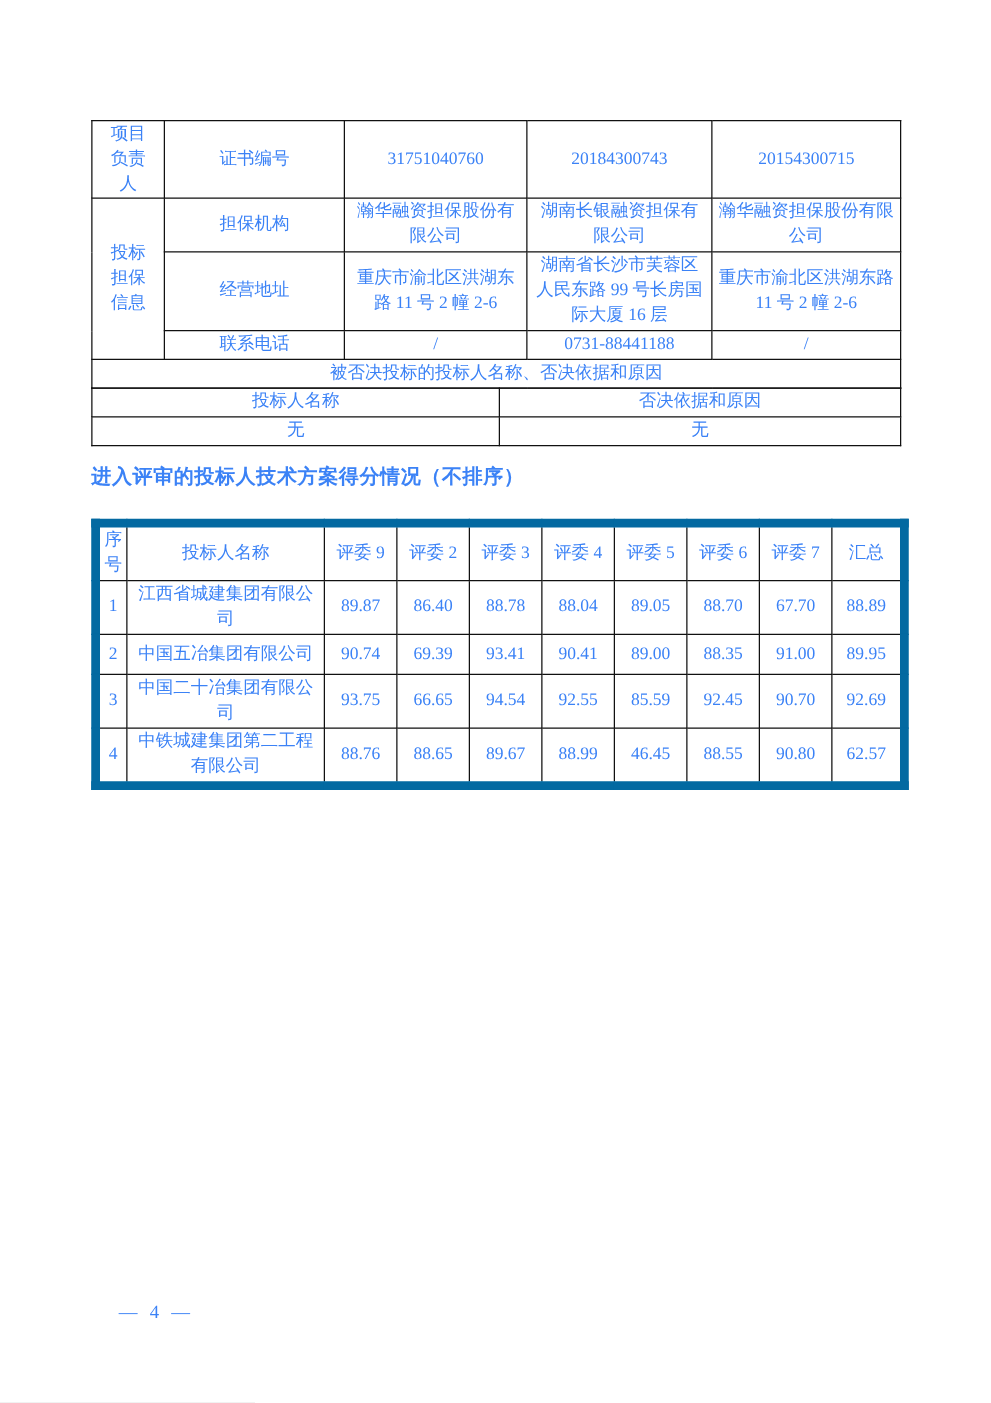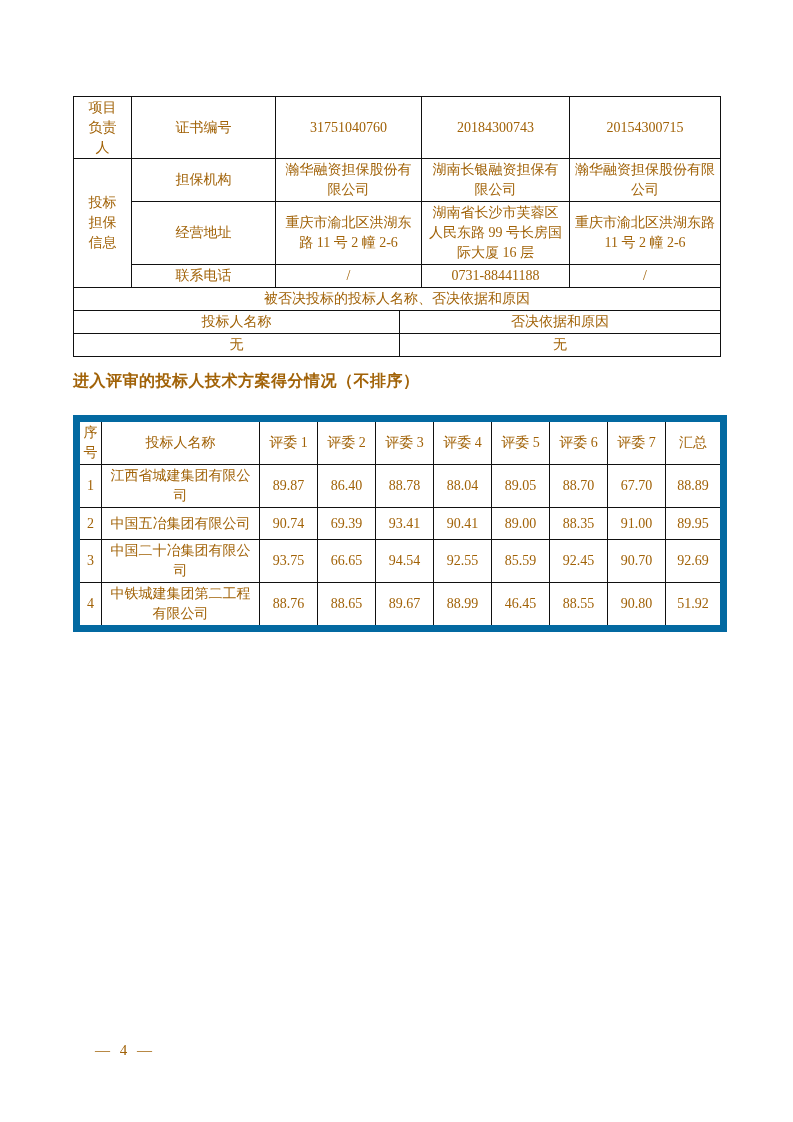--- a/index.html
+++ b/index.html
@@ -4,21 +4,21 @@
 <style>
   * { margin: 0; padding: 0; box-sizing: border-box; }
   html, body { background: #e8e8e8; }
   .page {
     position: relative;
     width: 793px;
     height: 1122px;
     margin: 0 auto;
     background: #ffffff;
     font-family: "Liberation Serif", "DejaVu Serif", serif;
-    color: #a16207;
+    color: #3b82f6;
     overflow: hidden;
   }
   table { border-collapse: collapse; table-layout: fixed; width: 100%; }
   td {
     border: 1px solid #111111;
     text-align: center;
     vertical-align: middle;
     font-size: 14px;
     line-height: 20px;
     padding: 1px 4px;
@@ -126,21 +126,21 @@
           <col style="width:58px">
         <col style="width:58px">
           <col style="width:58px">
           <col style="width:58px">
           <col style="width:58px">
       </colgroup>
       <tbody>
         <tr style="height:42px">
           <td class="no-cell">序号</td>
           <td>投标人名称</td>
-          <td>评委 1</td>
+          <td>评委 9</td>
           <td>评委 2</td>
           <td>评委 3</td>
           <td>评委 4</td>
           <td>评委 5</td>
           <td>评委 6</td>
           <td>评委 7</td>
           <td>汇总</td>
         </tr>
         <tr style="height:32px">
           <td class="no-cell">1</td>
@@ -181,21 +181,21 @@
         <tr style="height:46px">
           <td class="no-cell">4</td>
           <td class="name-cell">中铁城建集团第二工程有限公司</td>
           <td>88.76</td>
           <td>88.65</td>
           <td>89.67</td>
           <td>88.99</td>
           <td>46.45</td>
           <td>88.55</td>
           <td>90.80</td>
-          <td>51.92</td>
+          <td>62.57</td>
         </tr>
       </tbody>
     </table>
   </div>
 
 
   <div class="page-number">— 4 —</div>
 
 </div>
 

